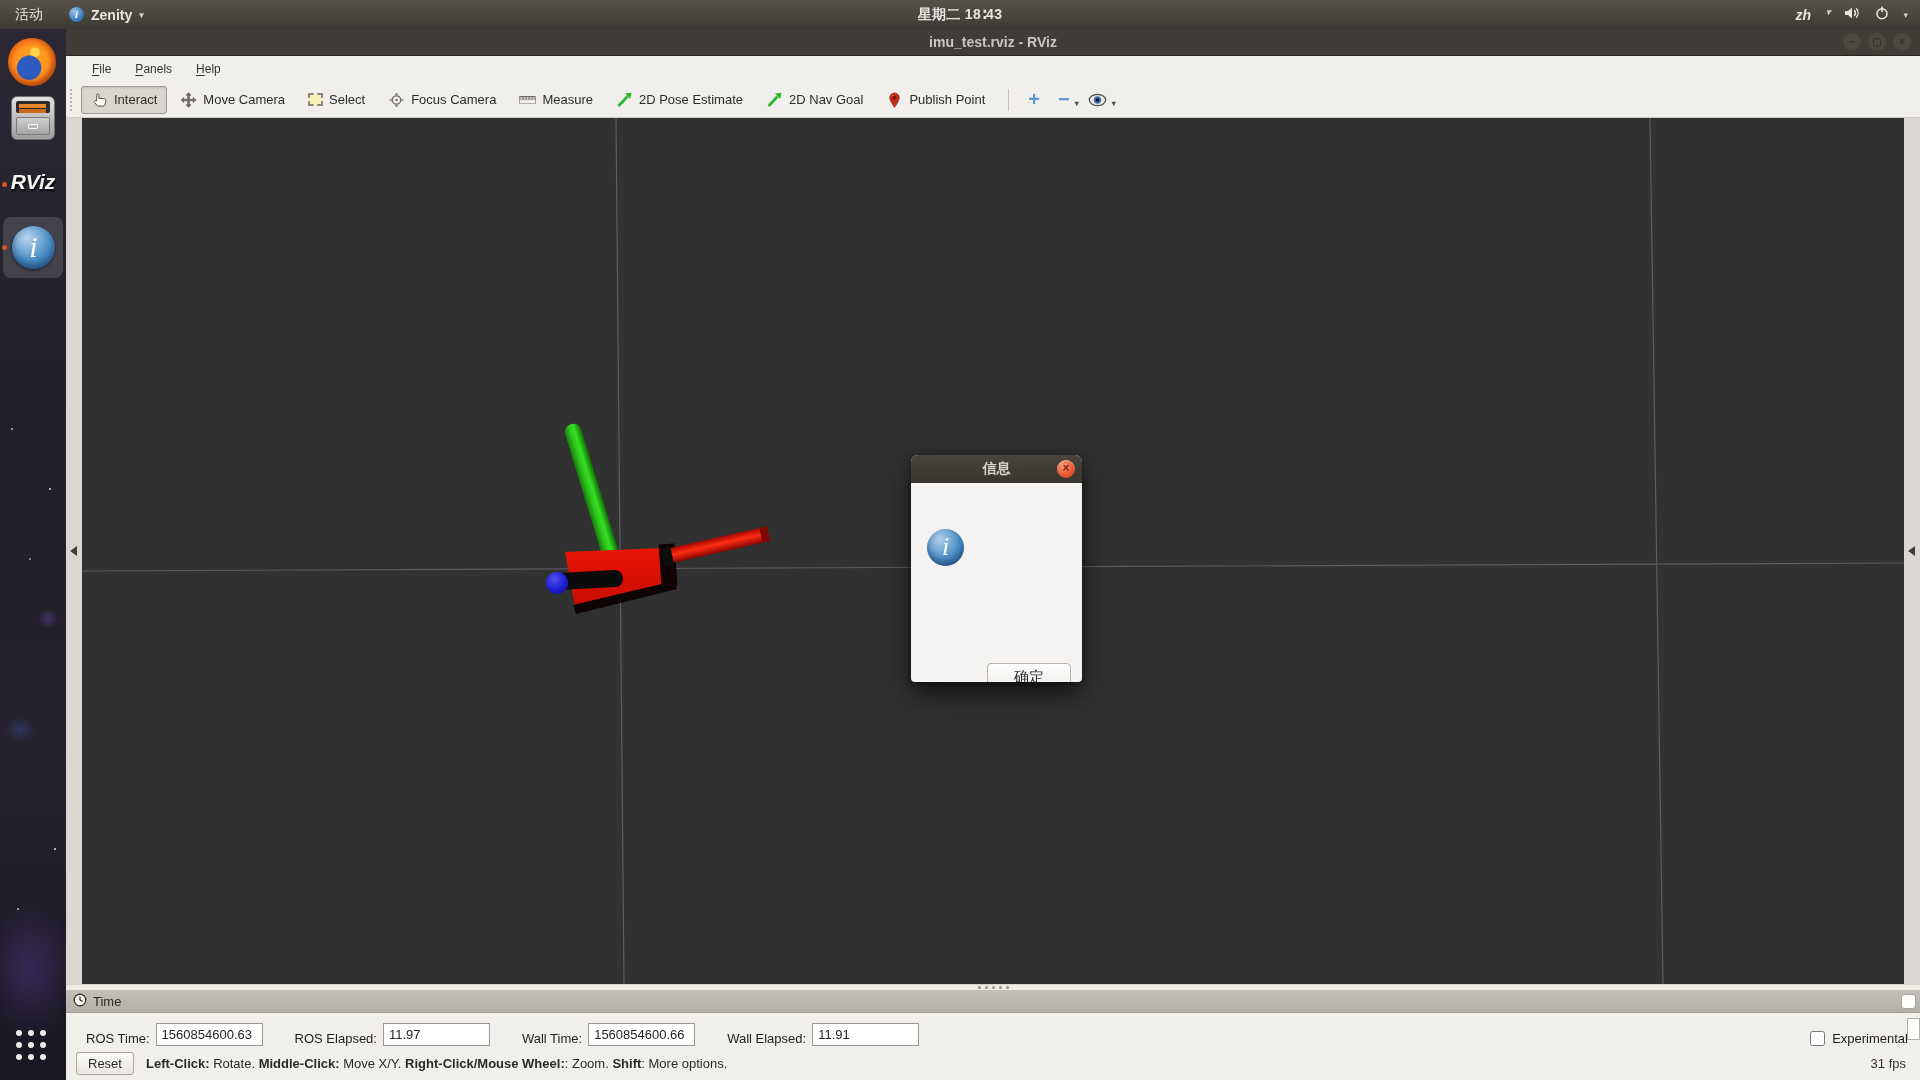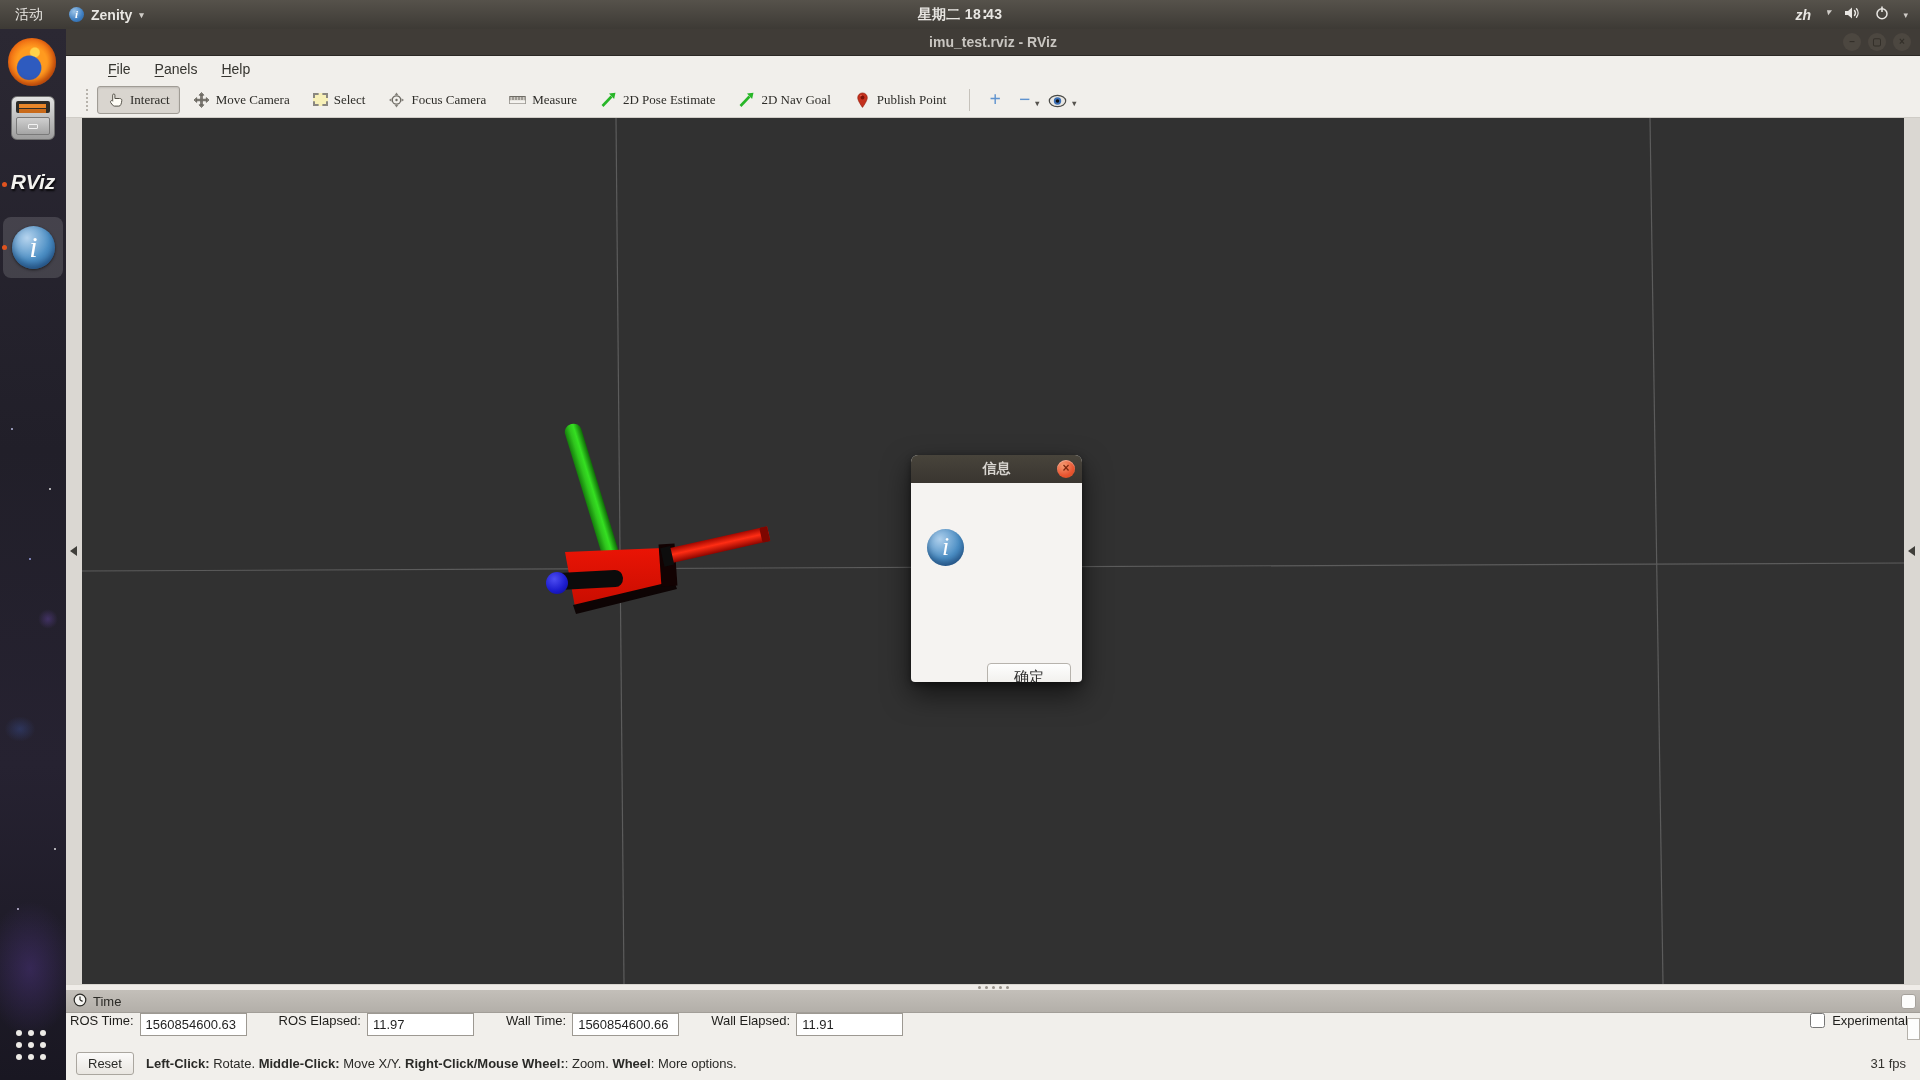--- a/index.html
+++ b/index.html
@@ -109,28 +109,28 @@
   }
   .win-buttons { margin-left:auto; display:flex; gap:7px; padding-right:9px; }
   .win-btn {
     width:18px; height:18px; border-radius:50%; background:#4c4740;
     color:#332f29; font-size:10px; line-height:17px; text-align:center; font-weight:bold;
   }
 
   .menubar {
     height:26px; background:var(--panel-bg,#f1efeb);
     display:flex; align-items:center; gap:24px; padding-left:26px;
-    font-size:14px; color:#35342f;margin-left:16px;
+    font-size:12px; color:#35342f;
   }
   .menu-item { cursor:pointer; }
   .mn { text-decoration:underline; text-underline-offset:2px; }
 
   .toolbar {
     height:36px; background:var(--panel-bg,#f1efeb); border-bottom:1px solid #cfccc6;
-    display:flex; align-items:center; padding-left:18px; font-size:13px; color:#2d2c28;font-family:Liberation Serif, serif;
+    display:flex; align-items:center; padding-left:2px; font-size:13px; color:#2d2c28;
   }
   .tb-handle { width:5px; height:22px; border-left:2px dotted #b7b3ac; margin:0 6px 0 2px; }
   .tool-btn {
     display:flex; align-items:center; gap:6px; padding:5px 9px; margin-right:3px;
     border:1px solid transparent; border-radius:3px; cursor:pointer; white-space:nowrap;
   }
   .tool-btn.active { background:#d9d5cf; border-color:#a09c95; box-shadow:inset 0 1px 2px rgba(0,0,0,.12); }
   .tb-sep { width:1px; height:22px; background:#c6c2bb; margin:0 10px; }
   .tb-iconbtn { position:relative; padding:2px 9px 4px; cursor:pointer; color:#5f93cf; font-weight:bold; font-size:20px; line-height:20px; }
   .tb-iconbtn .mini-caret { position:absolute; right:0; bottom:-1px; font-size:8px; color:#55534e; }
@@ -154,21 +154,21 @@
   
   .time-header {
     height:23px; background:linear-gradient(#c3bfb9,#b3afa9);
     border-bottom:1px solid #a29e98;
     display:flex; align-items:center; padding:0 4px 0 7px; font-size:13px; color:#2b2a26;
   }
   .time-title { margin-left:6px; }
   .panel-float-btn { margin-left:auto; width:15px; height:15px; background:#fdfdfc; border:1px solid #a5a19b; border-radius:3px; cursor:pointer; }
   .time-fields {
     height:33px; background:var(--panel-bg,#f1efeb);
-    display:flex; align-items:flex-start; padding-left:4px; font-size:13px; color:#1f1e1b;
+    display:flex; align-items:flex-end; padding-left:20px; font-size:13px; color:#1f1e1b;
   }
   .time-fields label { margin-right:6px; white-space:nowrap; }
   .time-fields input[type=text] {
     width:107px; height:23px; border:1px solid #9d9992; background:#fff;
     font-family:"Liberation Sans", sans-serif; font-size:13px; color:#1f1f1f;
     padding:0 5px; margin-right:32px;
   }
   .exp-group { margin-left:auto; display:flex; align-items:center; gap:7px; padding-right:12px; }
   .exp-group input { width:15px; height:15px; }
 
@@ -503,21 +503,21 @@
       <input type="text" value="11.91" style="">
       <span class="exp-group">
         <input type="checkbox" style="">
         <span>Experimental</span>
       </span>
     </div>
 
     <div class="statusbar">
       <button class="reset-btn">Reset</button>
       <span>
-        <b>Left-Click:</b><span> Rotate. </span><b>Middle-Click:</b><span> Move X/Y. </span><b>Right-Click/Mouse Wheel:</b><span>: Zoom. </span><b>Wheel</b><span>: More options.</span>
+        <b>Left-Click:</b><span> Rotate. </span><b>Middle-Click:</b><span> Move X/Y. </span><b>Right-Click/Mouse Wheel:</b><span>: Zoom. </span><b>Shift</b><span>: More options.</span>
       </span>
       <span class="fps">31 fps</span>
       <span class="size-grip"></span>
     </div>
   </div>
 
   <div class="dialog">
     <div class="dialog-titlebar">
       <span>信息</span>
       <span class="dialog-close">×</span>

